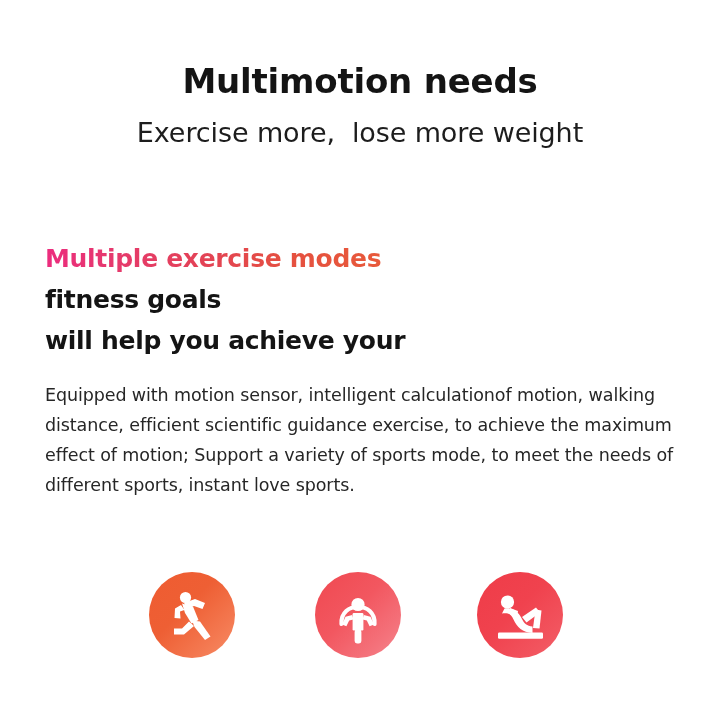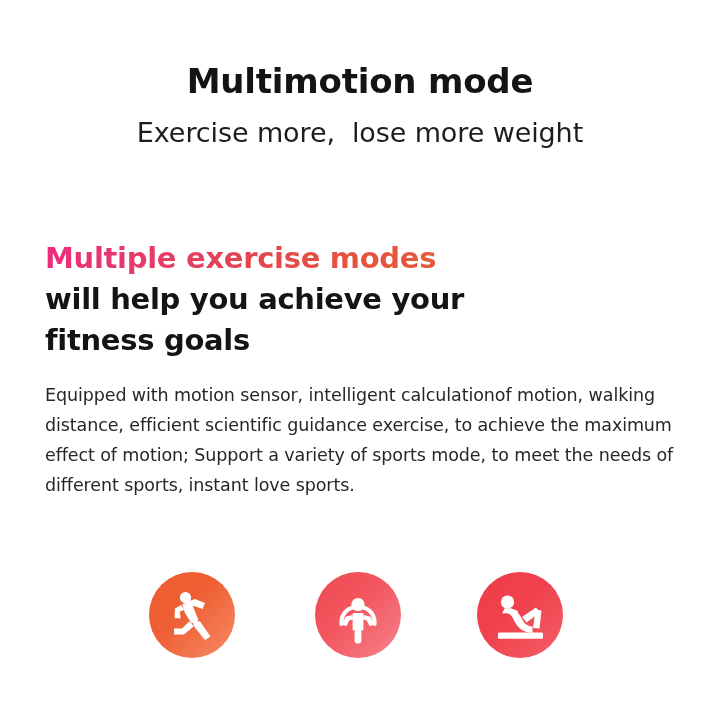--- a/index.html
+++ b/index.html
@@ -49,21 +49,21 @@
   }
 
   
   .headline {
     position: absolute;
     left: 45px;
     top: 238px;
     width: 600px;
   }
   .headline-line {
-    font-size: 29px;
+    font-size: 25px;
     font-weight: bold;
     line-height: 41px;
     letter-spacing: -0.3px;
     color: #141414;
     white-space: nowrap;
   }
   .headline-line.gradient {
     display: inline-block;
     background-image: linear-gradient(
         to right,
@@ -118,30 +118,30 @@
   #badge-run   { left: 149px; background-image: linear-gradient(135deg, #ef5c31 0%, #ee5f34 42%, #f47a52 78%, #f78f68 100%); }
   #badge-rope  { left: 315px; background-image: linear-gradient(135deg, #f04850 0%, #f25760 45%, #f4737c 80%, #f68a91 100%); }
   #badge-situp { left: 477px; background-image: linear-gradient(135deg, #ef3c48 0%, #f0424e 45%, #f2555f 82%, #f36a73 100%); }
 </style>
 </head>
 <body>
 
 <div class="page">
 
   <div class="header">
-    <div class="header-title">Multimotion mode</div>
+    <div class="header-title">Multimotion needs</div>
     <div class="header-subtitle">Exercise more,  lose more weight</div>
   </div>
 
   <div class="headline">
     <div>
       <span class="headline-line gradient">Multiple exercise modes</span>
     </div>
+    <div class="headline-line">fitness goals</div>
     <div class="headline-line">will help you achieve your</div>
-    <div class="headline-line">fitness goals</div>
   </div>
 
   <div class="body-copy">Equipped with motion sensor, intelligent calculationof motion, walking distance, efficient scientific guidance exercise, to achieve the maximum effect of motion; Support a variety of sports mode, to meet the needs of different sports, instant love sports.</div>
 
   <div class="icon-row">
 
     <div class="icon-badge" id="badge-run">
       <svg viewBox="0 0 86 86" aria-hidden="true">
         <g fill="#ffffff">
 

